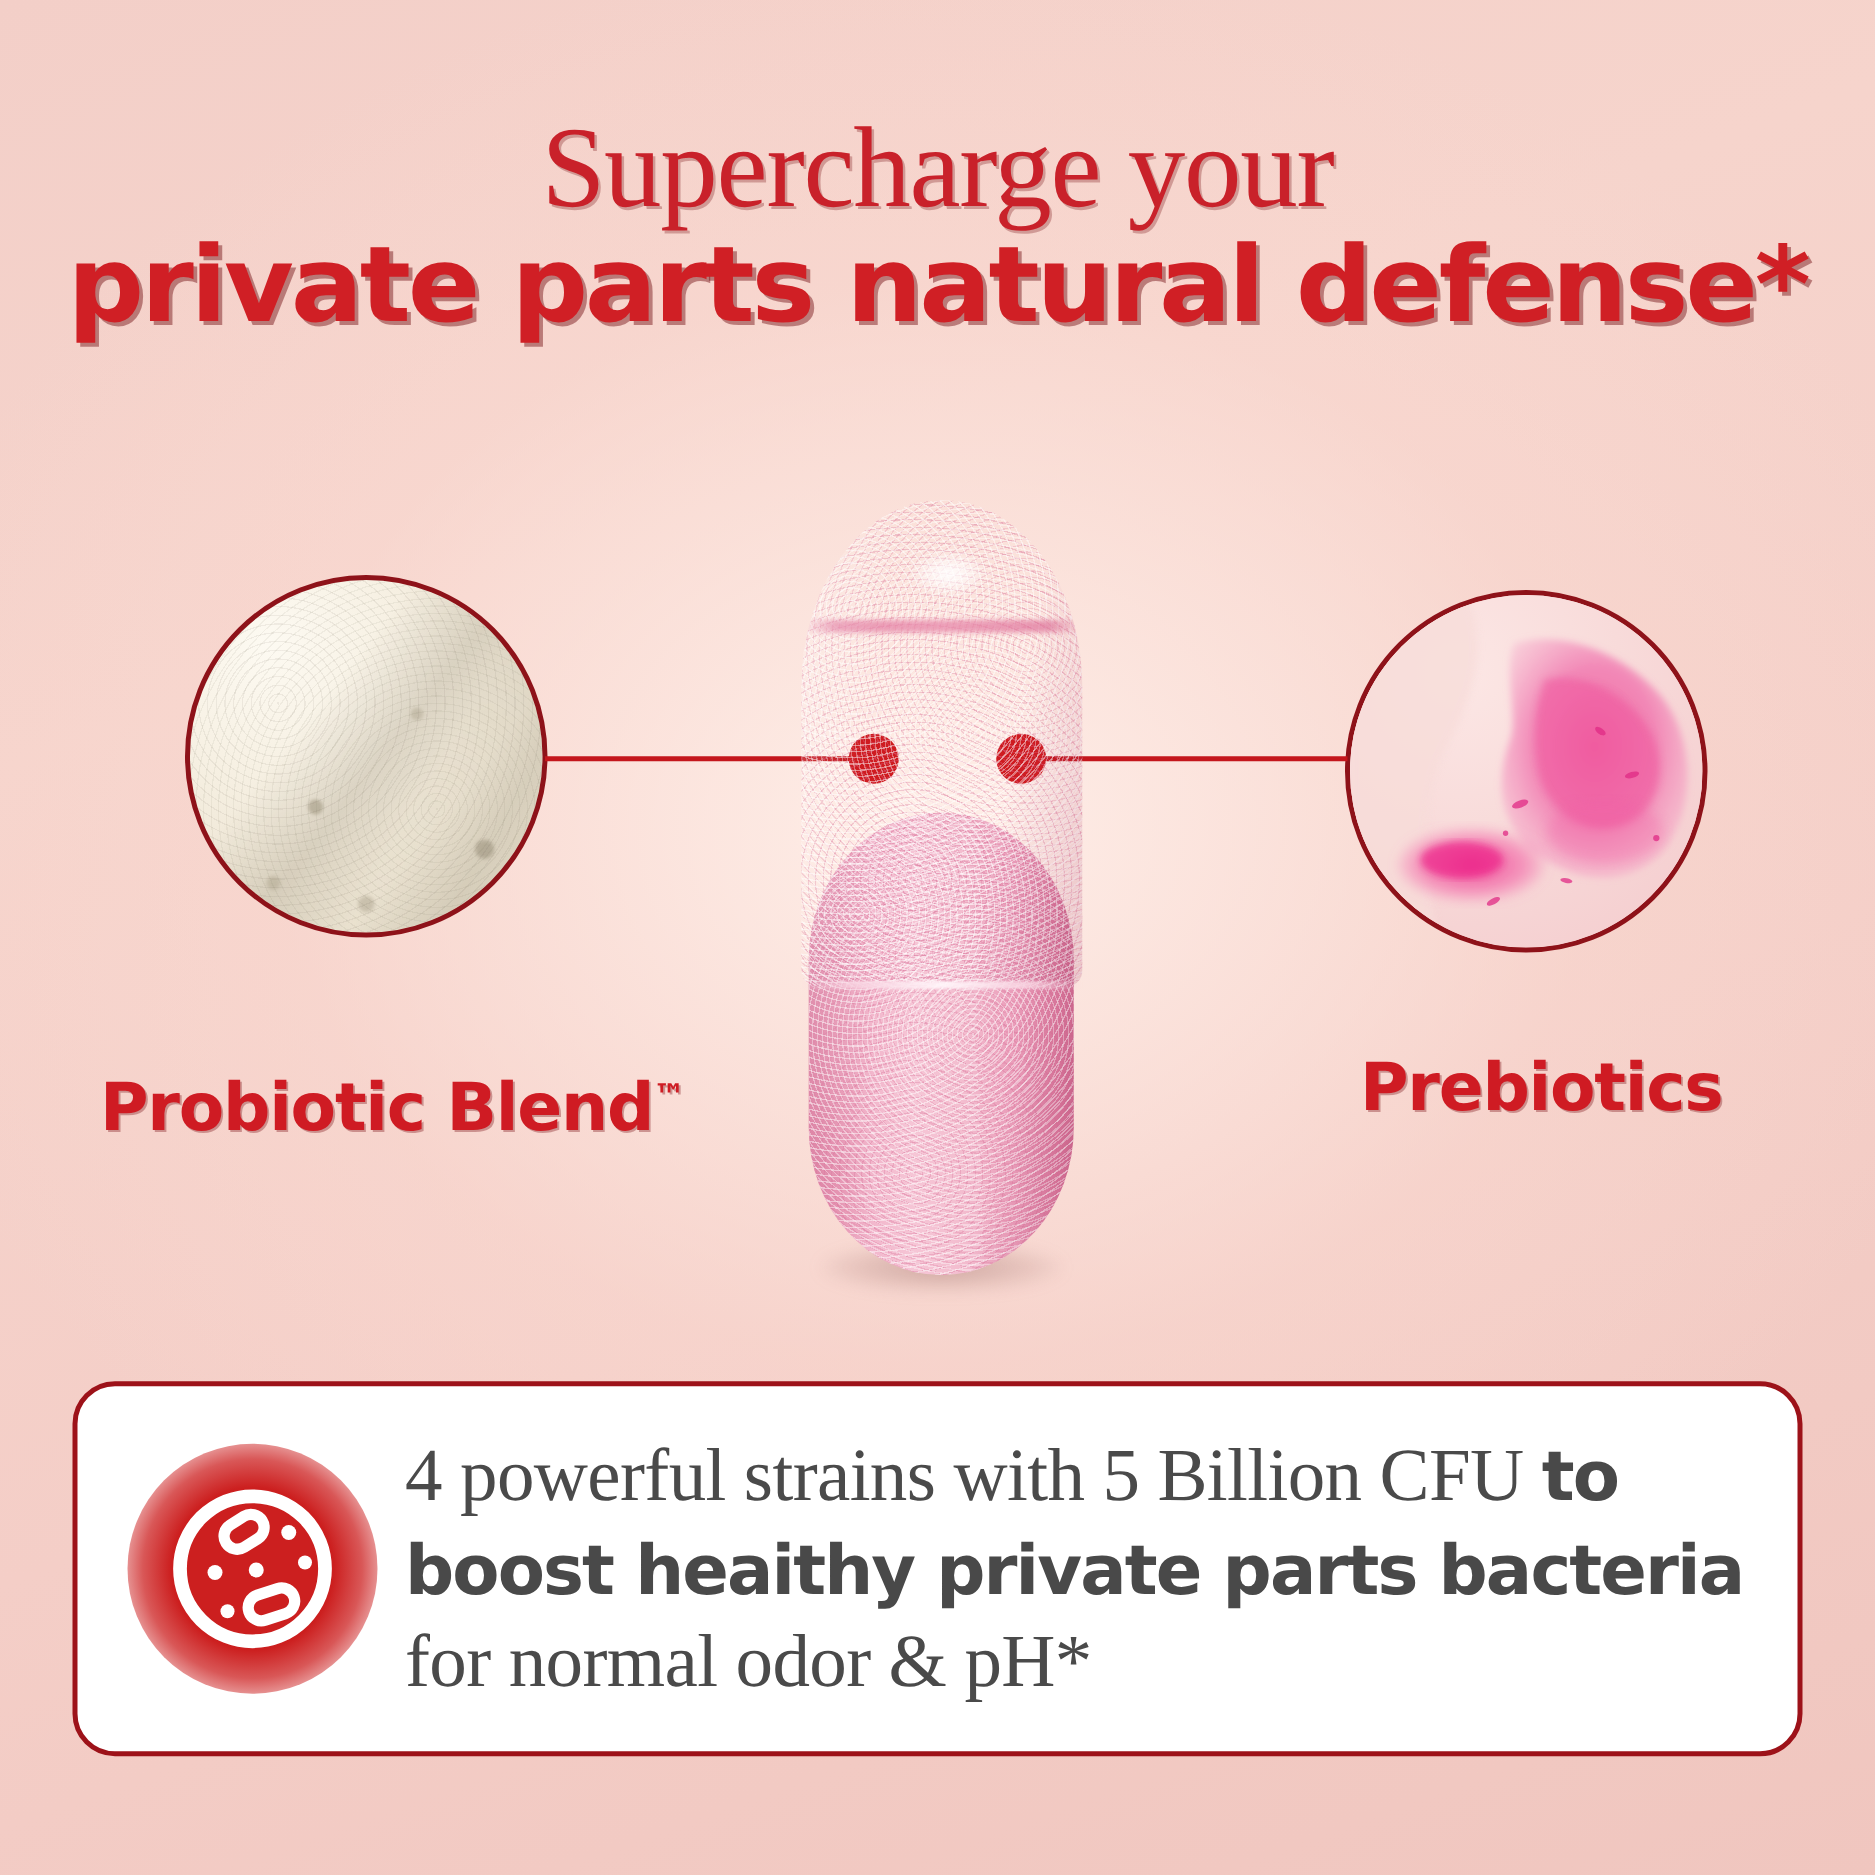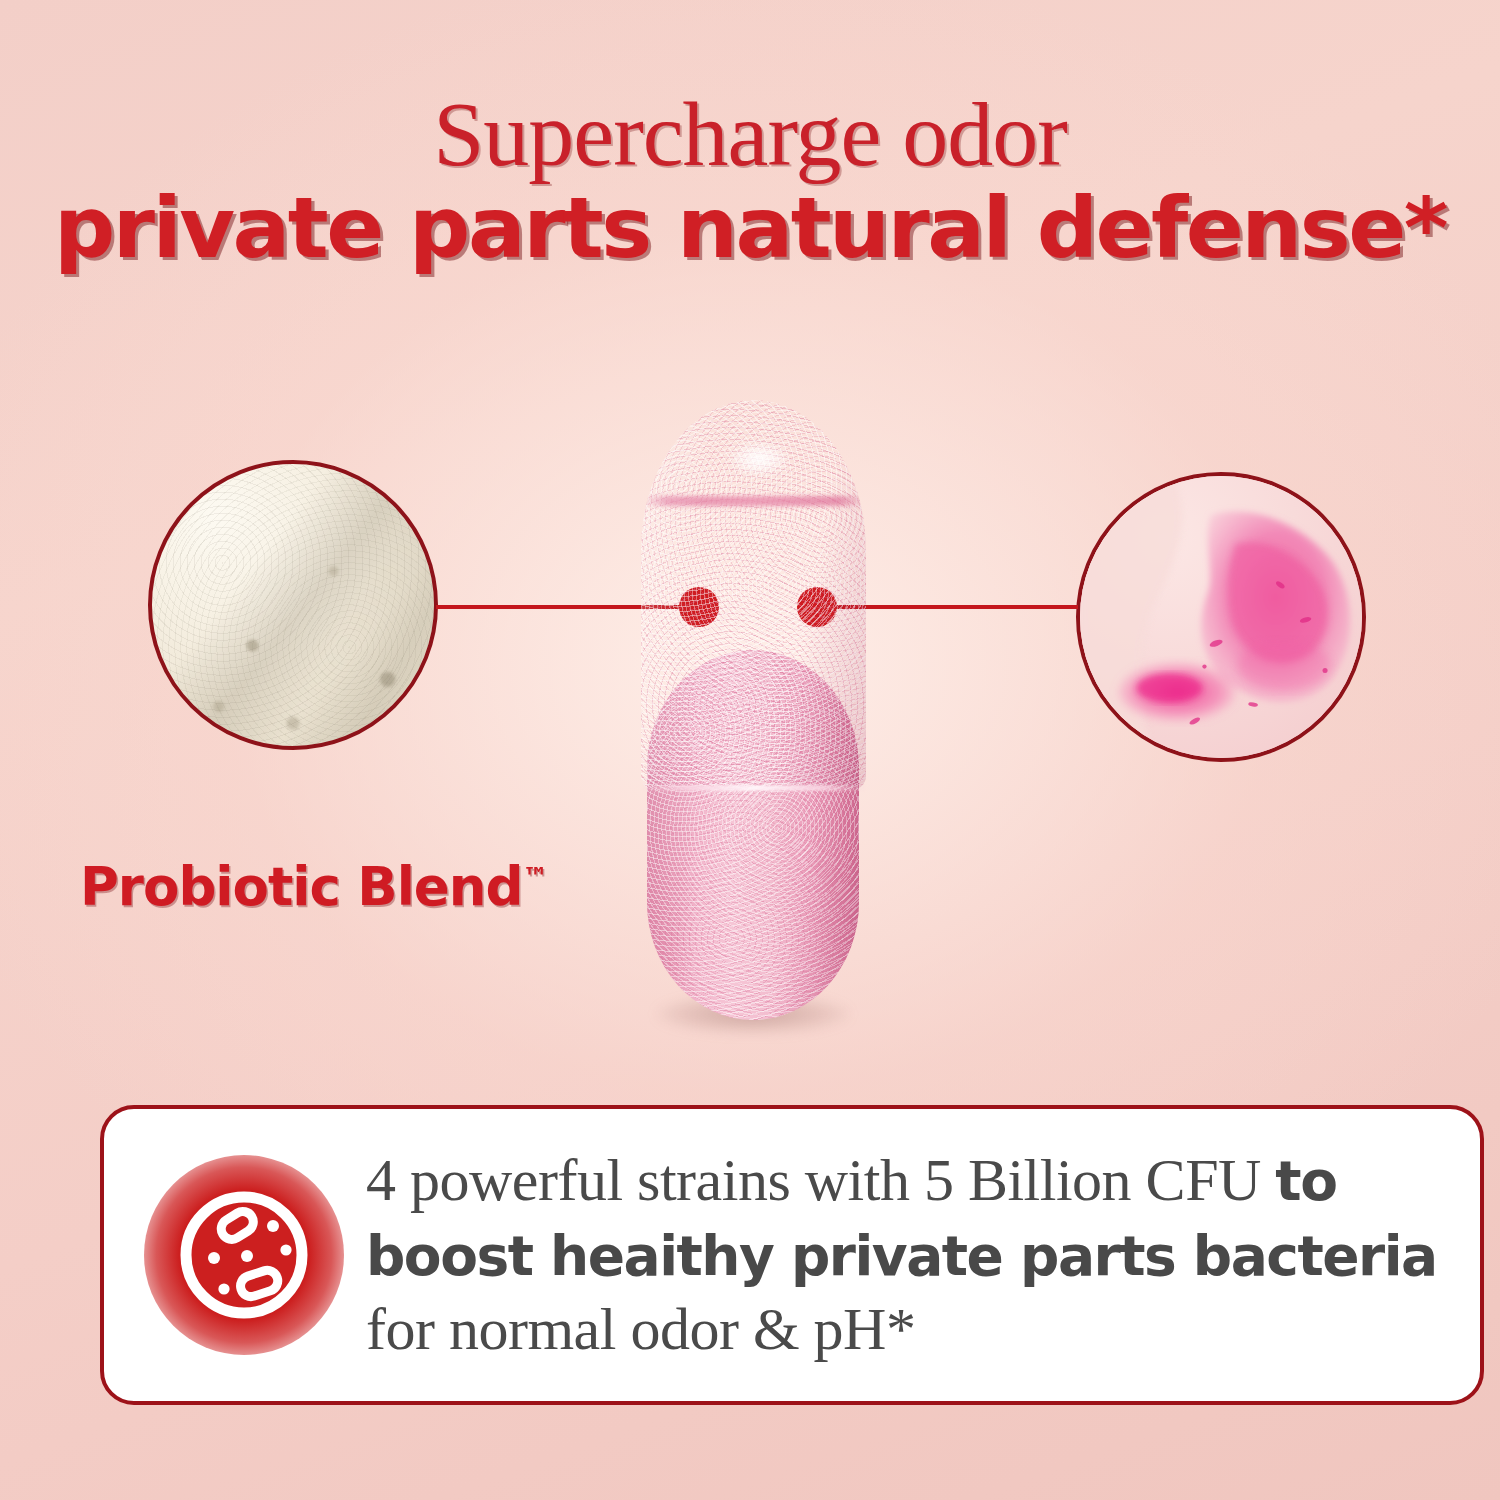--- a/index.html
+++ b/index.html
@@ -245,21 +245,20 @@
     top: 1105px;
     width: 1384px;
     height: 300px;
     box-sizing: border-box;
     background: #ffffff;
     border: 4px solid #9d1219;
     border-radius: 34px;
     display: flex;
     align-items: center;
     padding: 0 34px 0 40px;
-    margin-left: 42px;
   }
   .callout-icon {
     position: relative;
     flex: 0 0 auto;
     width: 200px;
     height: 200px;
     margin-right: 22px;
   }
   .icon-glow {
     position: absolute;
@@ -285,21 +284,21 @@
     letter-spacing: -1.5px;
     color: #494949;
   }
 </style>
 </head>
 <body>
 
 <div class="stage">
 
   <div class="headline">
-    <span class="headline-line1">Supercharge odor</span>
+    <span class="headline-line1">Supercharge your</span>
     <span class="headline-line2">private parts natural defense*</span>
   </div>
 
   <div class="swatch swatch-left">
     <div class="grain"></div>
     <div class="speckle"></div>
   </div>
 
   <div class="swatch swatch-right">
     <svg class="tissue" viewBox="0 0 290 290" preserveAspectRatio="none">
@@ -363,20 +362,21 @@
       <div class="grain-tex"></div>
       <div class="cap-band"></div>
       <div class="cap-highlight"></div>
       <div class="cap-gloss"></div>
     </div>
     <div class="cap-seam"></div>
   </div>
 
   <div class="swatch-label label-left"><span>Probiotic Blend</span><span class="tm">™</span></div>
 
+  <div class="swatch-label label-right"><span>Prebiotics</span></div>
 
   <div class="callout">
     <div class="callout-icon">
       <div class="icon-glow"></div>
       <svg class="icon-svg" viewBox="0 0 200 200">
         <circle cx="100" cy="100" r="58" fill="none" stroke="#ffffff" stroke-width="11"></circle>
         <g fill="none" stroke="#ffffff" stroke-width="9" stroke-linecap="round">
           <rect x="76" y="60" width="34" height="21" rx="10.5" transform="rotate(-32 93 70)"></rect>
           <rect x="96" y="118" width="38" height="21" rx="10.5" transform="rotate(-18 115 128)"></rect>
         </g>

